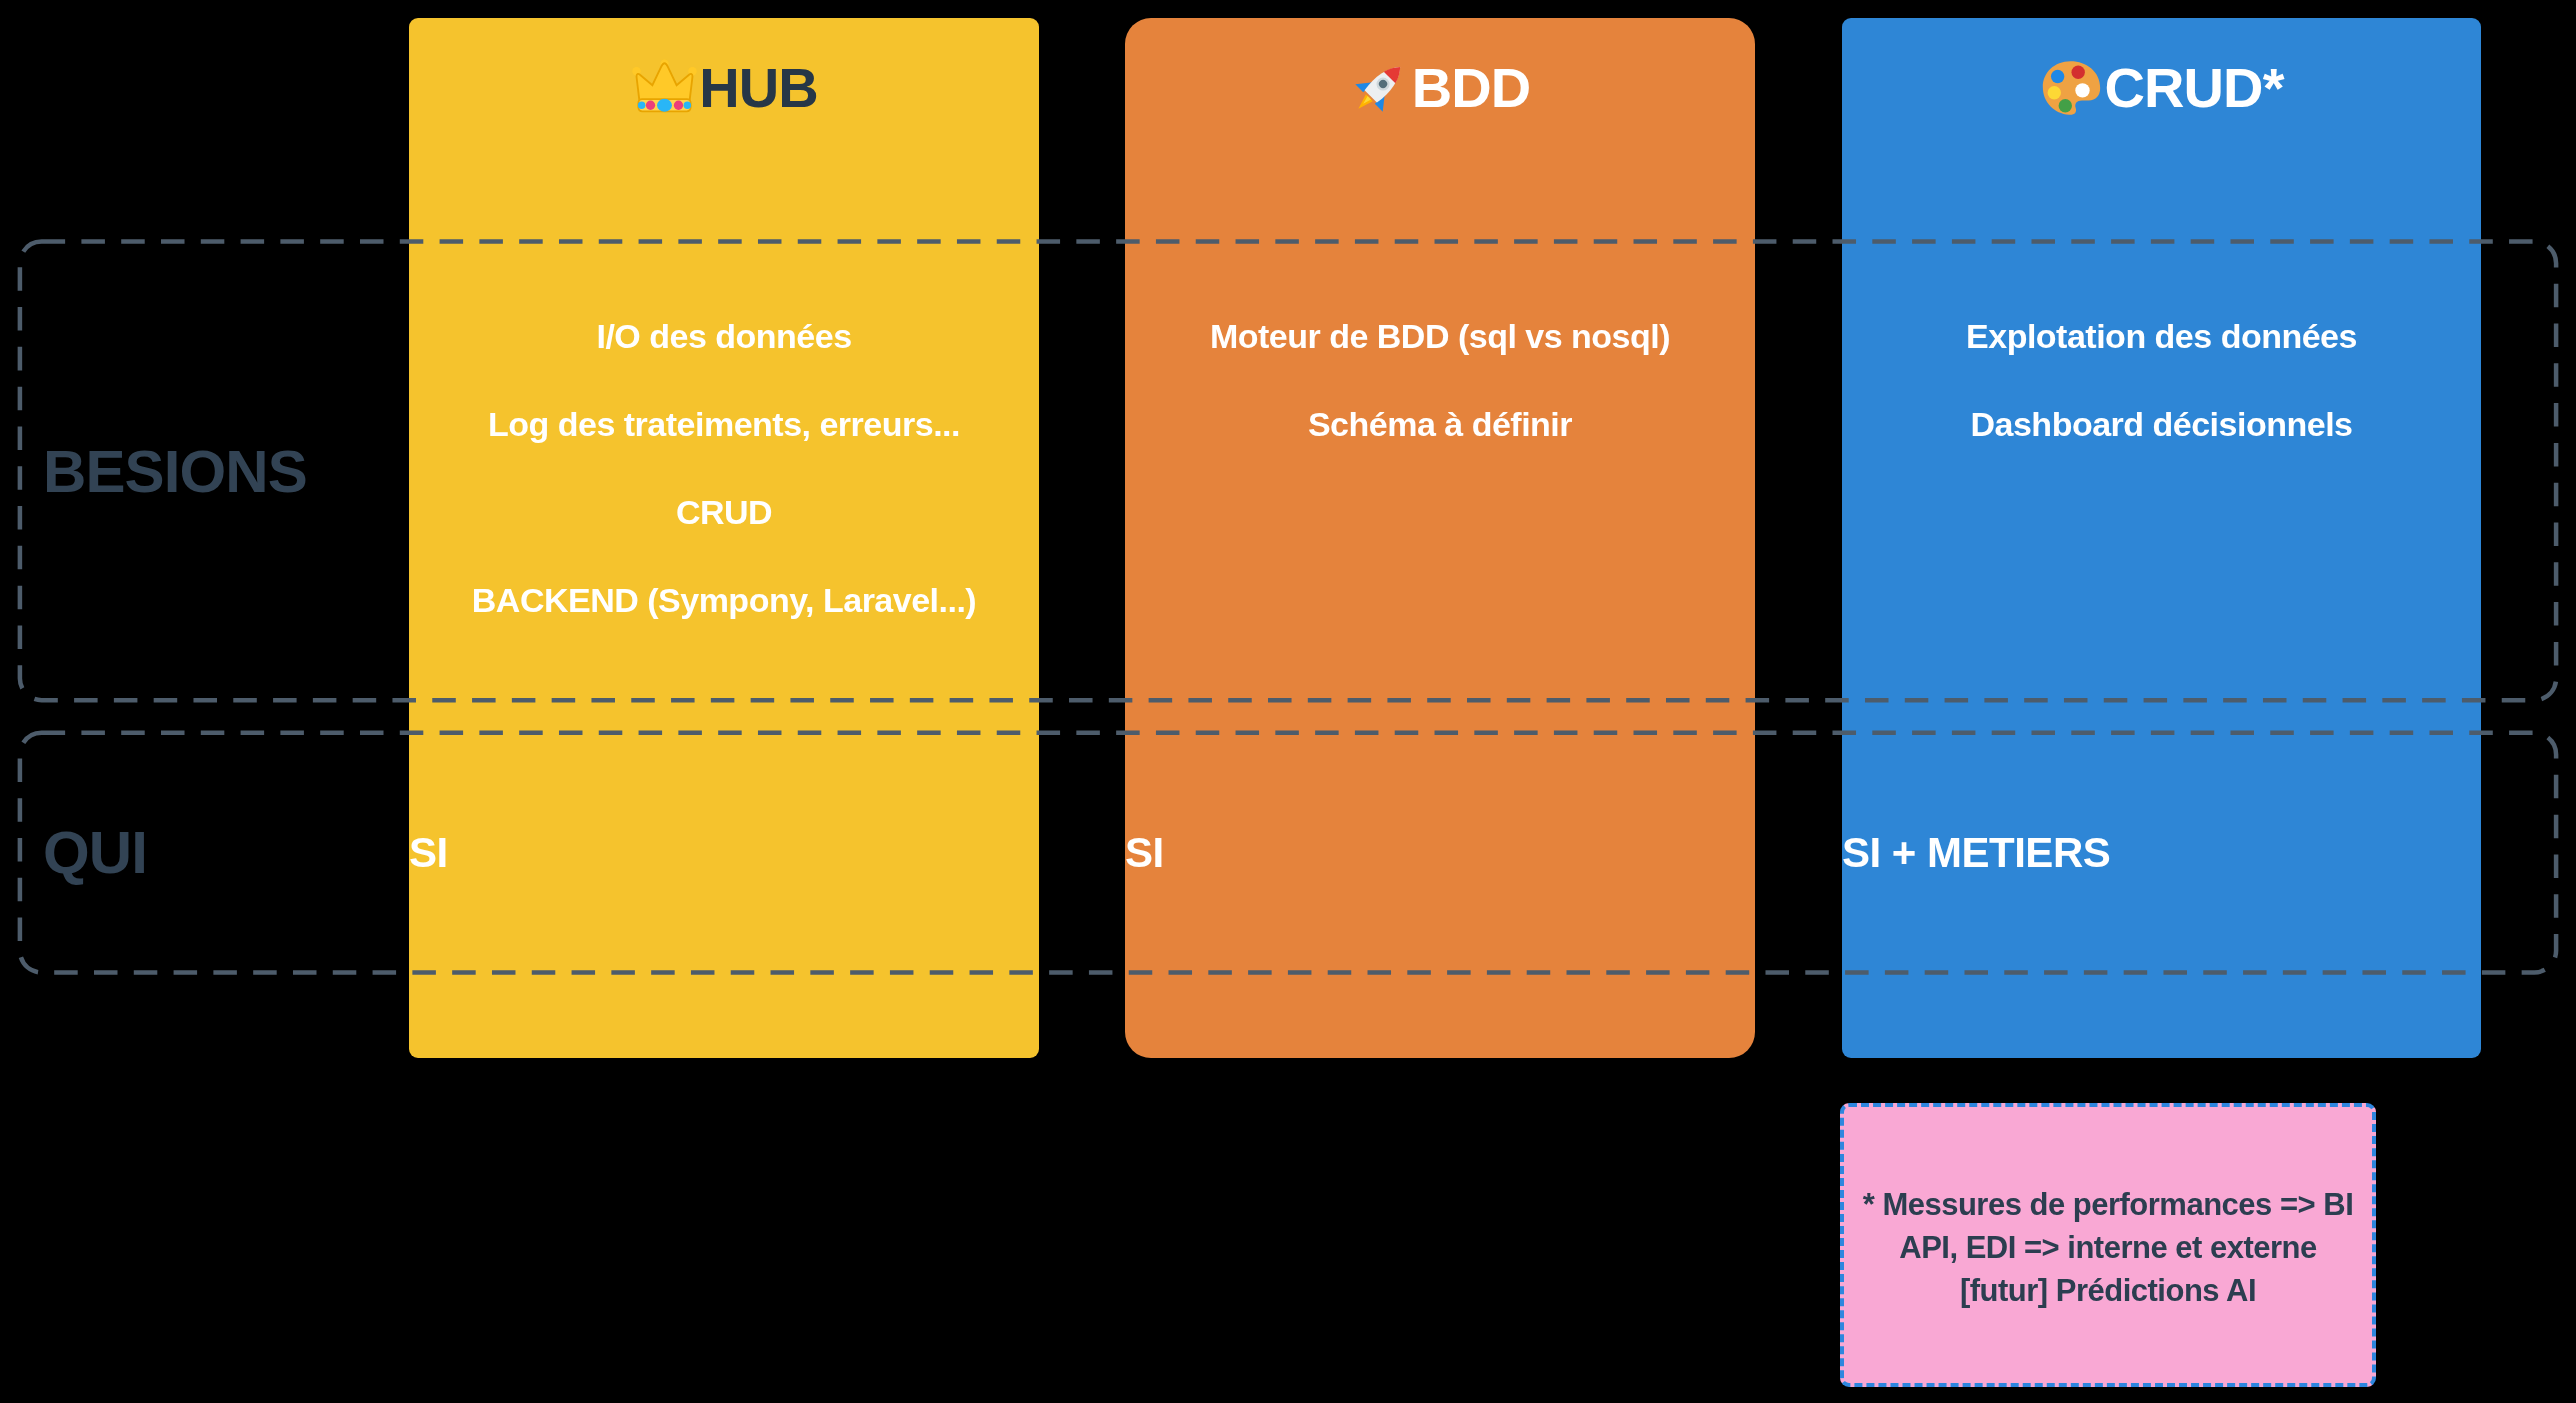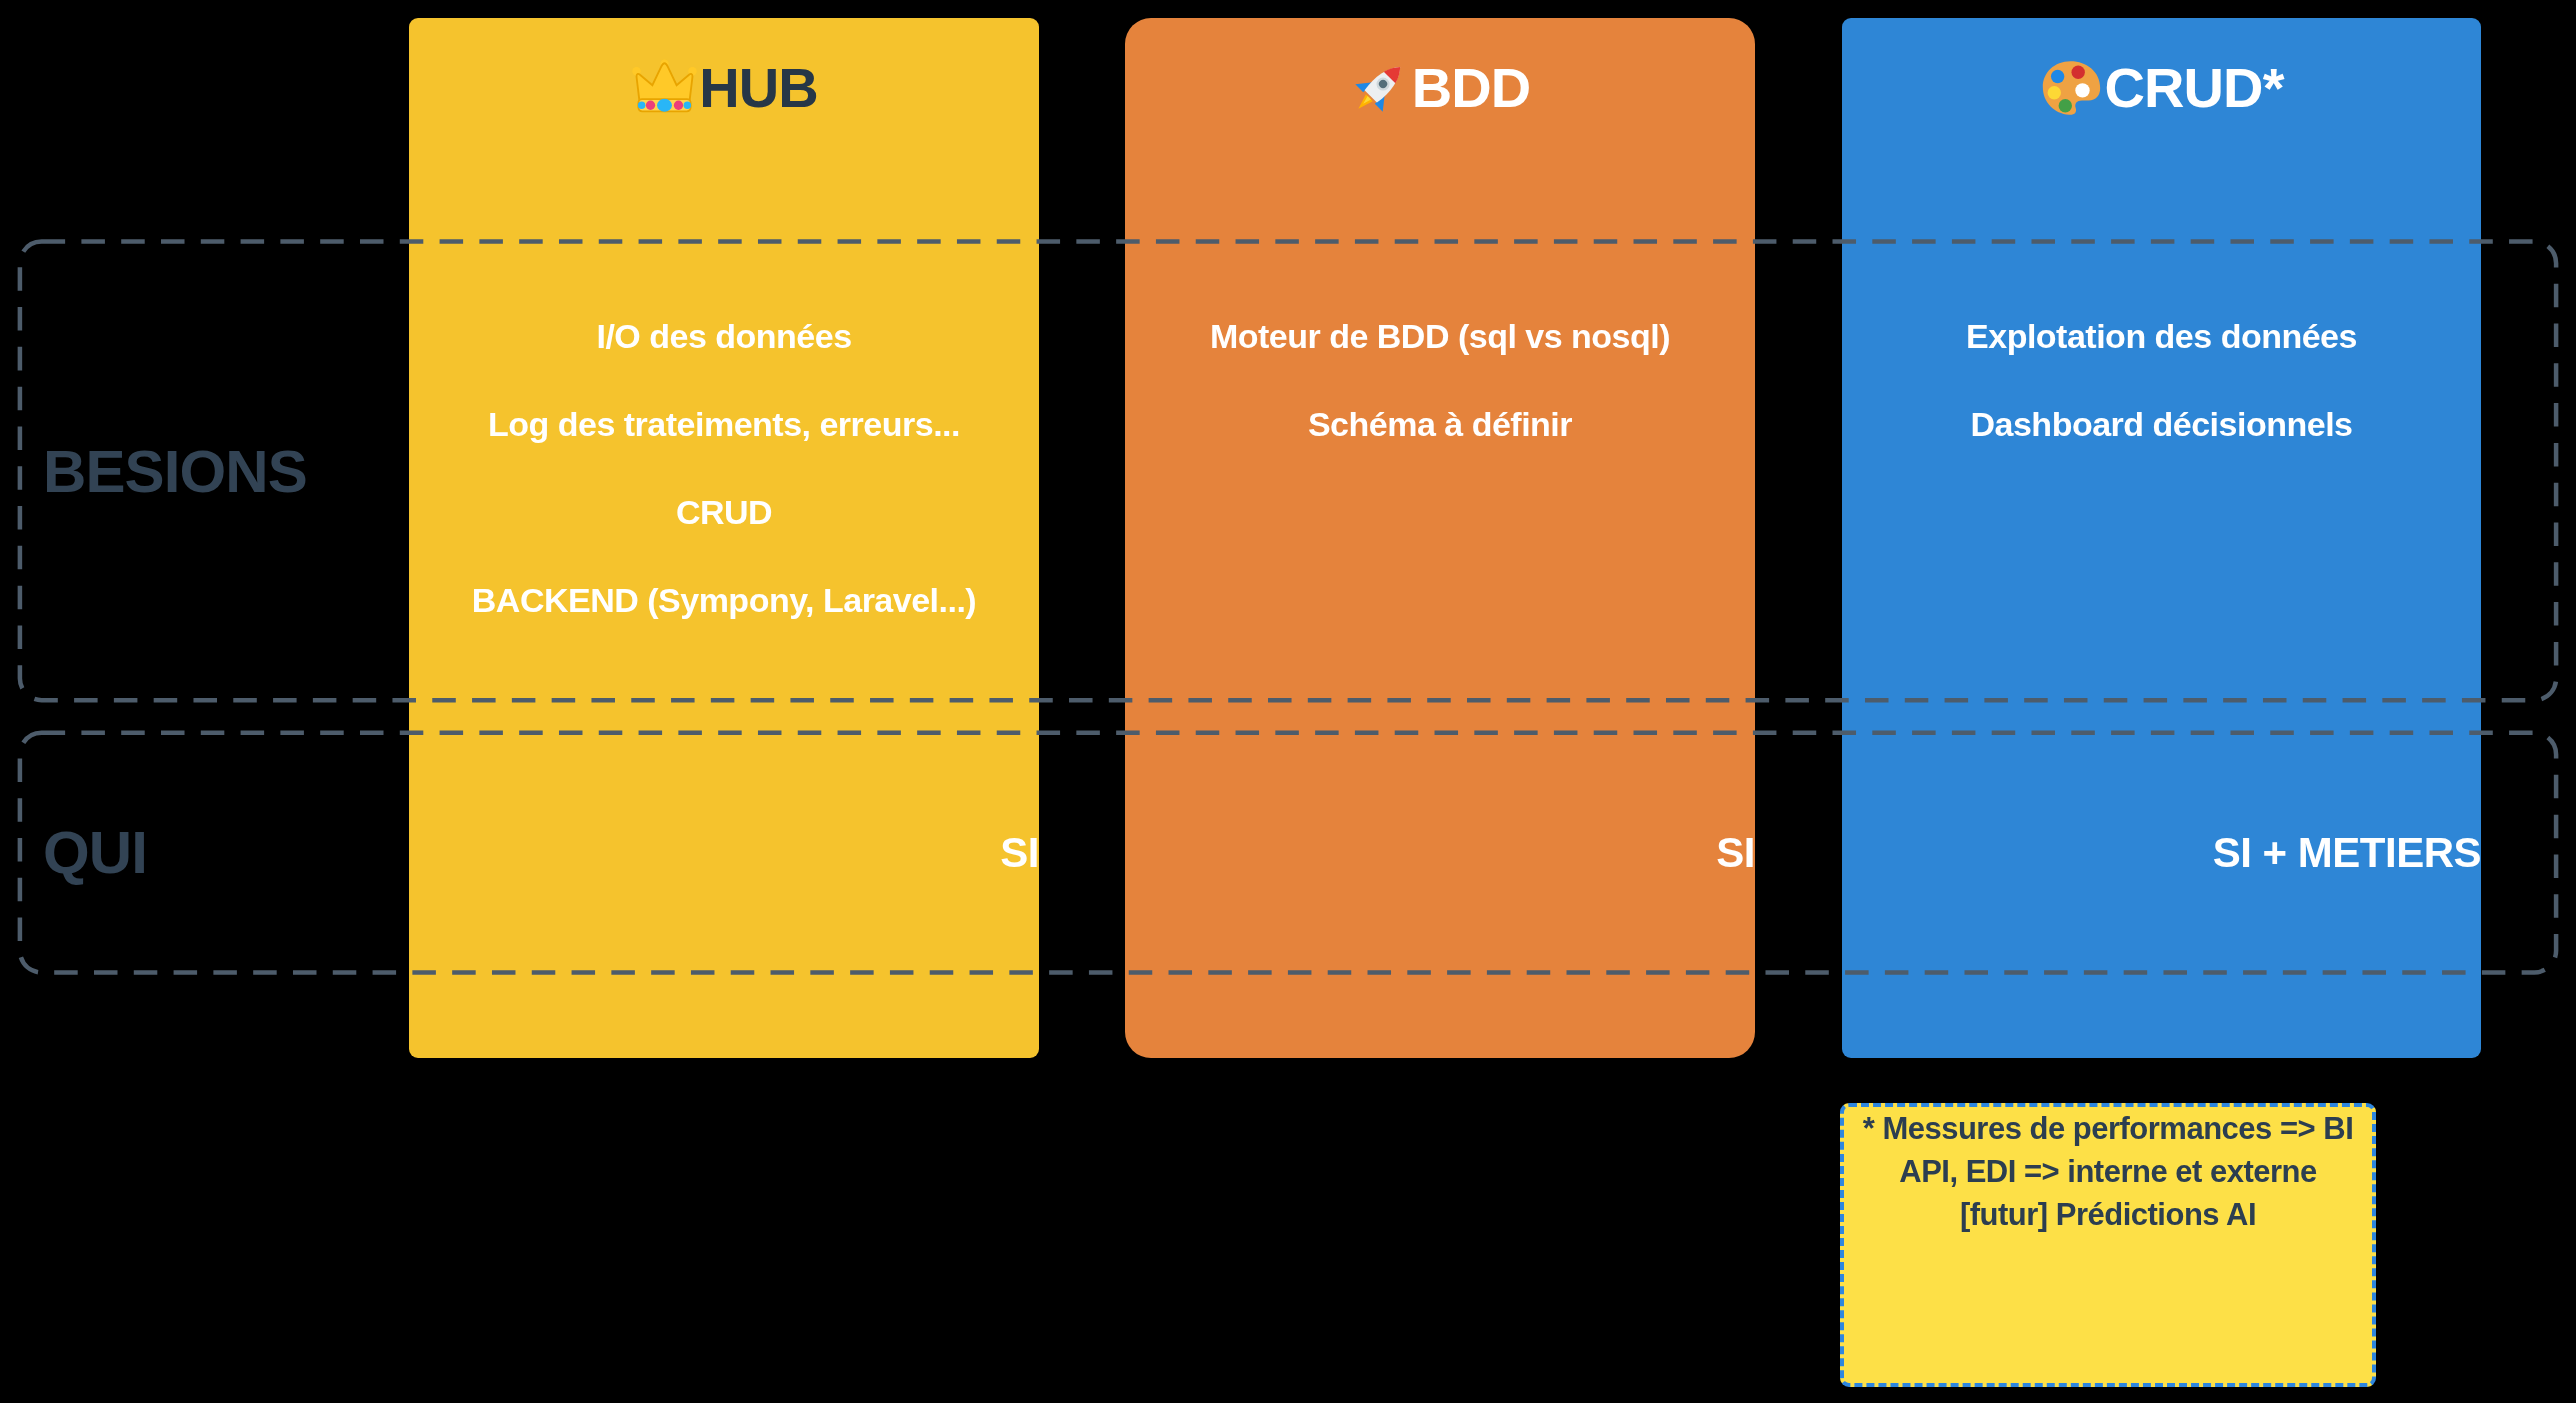--- a/index.html
+++ b/index.html
@@ -33,41 +33,41 @@
   .icon { display: inline-flex; align-items: center; justify-content: center; }
 
   .besoins-list { position: absolute; top: 274px; left: 0; right: 0; }
   .besoin-item {
     height: 88px; line-height: 88px; text-align: center;
     color: #FFFFFF; font-size: 34px; font-weight: bold; letter-spacing: -0.5px;
     white-space: nowrap;
   }
   .qui-value {
     position: absolute; top: 808px; left: 0; right: 0; height: 54px; line-height: 54px;
-    text-align: right; color: #FFFFFF; font-size: 42px; font-weight: bold; letter-spacing: -0.5px;
+    text-align: left; color: #FFFFFF; font-size: 42px; font-weight: bold; letter-spacing: -0.5px;
   }
 
   
   .row-outlines {
     position: absolute; left: 0; top: 0; width: 2576px; height: 1404px;
     z-index: 5; pointer-events: none;
   }
 
   .row-label {
     position: absolute; left: 43px; z-index: 6;
     color: #324354; font-size: 60px; font-weight: bold; letter-spacing: -0.9px; line-height: 72px;
   }
   .row-label.besions { top: 436px; }
   .row-label.qui     { top: 817px; }
 
   
   .footnote {
     position: absolute; left: 1840px; top: 1103px; width: 536px; height: 284px;
-    background: #fde047; border: 4.5px dashed #2E86DE; border-radius: 9px;
-    z-index: 4; 
+    background: #f9a8d4; border: 4.5px dashed #2E86DE; border-radius: 9px;
+    z-index: 4; padding-top: 76px;
   }
   .footnote-line {
     text-align: center; color: #2C3E50; font-size: 31px; font-weight: bold;
     line-height: 43px; letter-spacing: -0.5px; white-space: nowrap;
   }
 </style>
 </head>
 <body>
 
 <div class="canvas">

